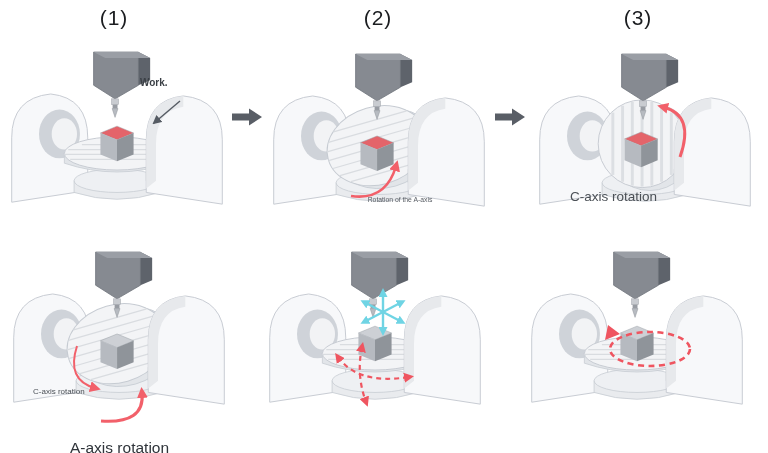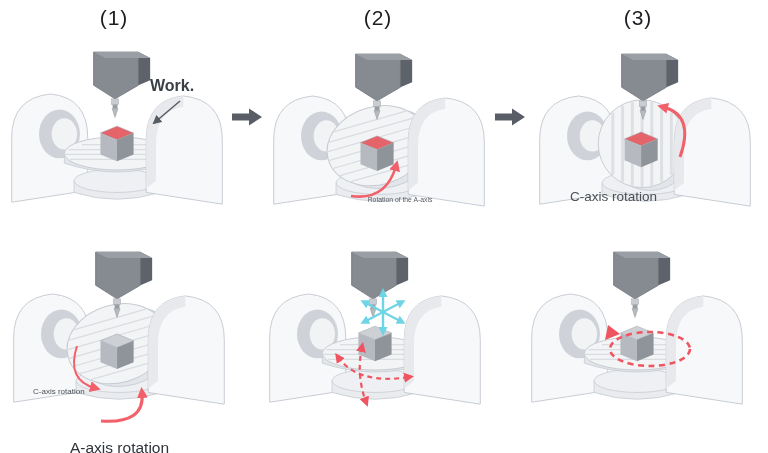--- a/index.html
+++ b/index.html
@@ -5,21 +5,21 @@
   html,body{margin:0;padding:0;background:#fff;}
   #stage{
     position:relative;width:768px;height:453px;background:#ffffff;overflow:hidden;
     font-family:"Liberation Sans",sans-serif;
   }
   .machine{position:absolute;width:234px;height:176px;}
   .machine svg{display:block;width:100%;height:100%;}
   #overlay{position:absolute;left:0;top:0;width:768px;height:453px;pointer-events:none;}
   .lbl{position:absolute;color:#4b5056;white-space:nowrap;}
   .heading{font-size:21px;color:#1b1d20;width:44px;text-align:center;letter-spacing:1px;}
-  #work-label{left:150px;top:77px;font-size:16px;font-weight:600;color:#3a3f45;}
+  #work-label{left:140px;top:77px;font-size:10px;font-weight:600;color:#3a3f45;}
   #h1{left:92px;top:6px;}
   #h2{left:356px;top:6px;}
   #h3{left:616px;top:6px;}
   #p2-caption{left:340px;top:196px;width:120px;text-align:center;font-size:6.8px;color:#565b62;}
   #p3-caption{left:570px;top:189px;font-size:13.5px;color:#4b5056;}
   #b1-small-caption{left:33px;top:387px;font-size:8px;}
   #b1-big-caption{left:70px;top:439px;font-size:15.5px;color:#2f343a;}
   #b3-caption{left:676px;top:296px;width:92px;font-size:7.6px;line-height:1.45;white-space:normal;}
 </style>
 </head>

